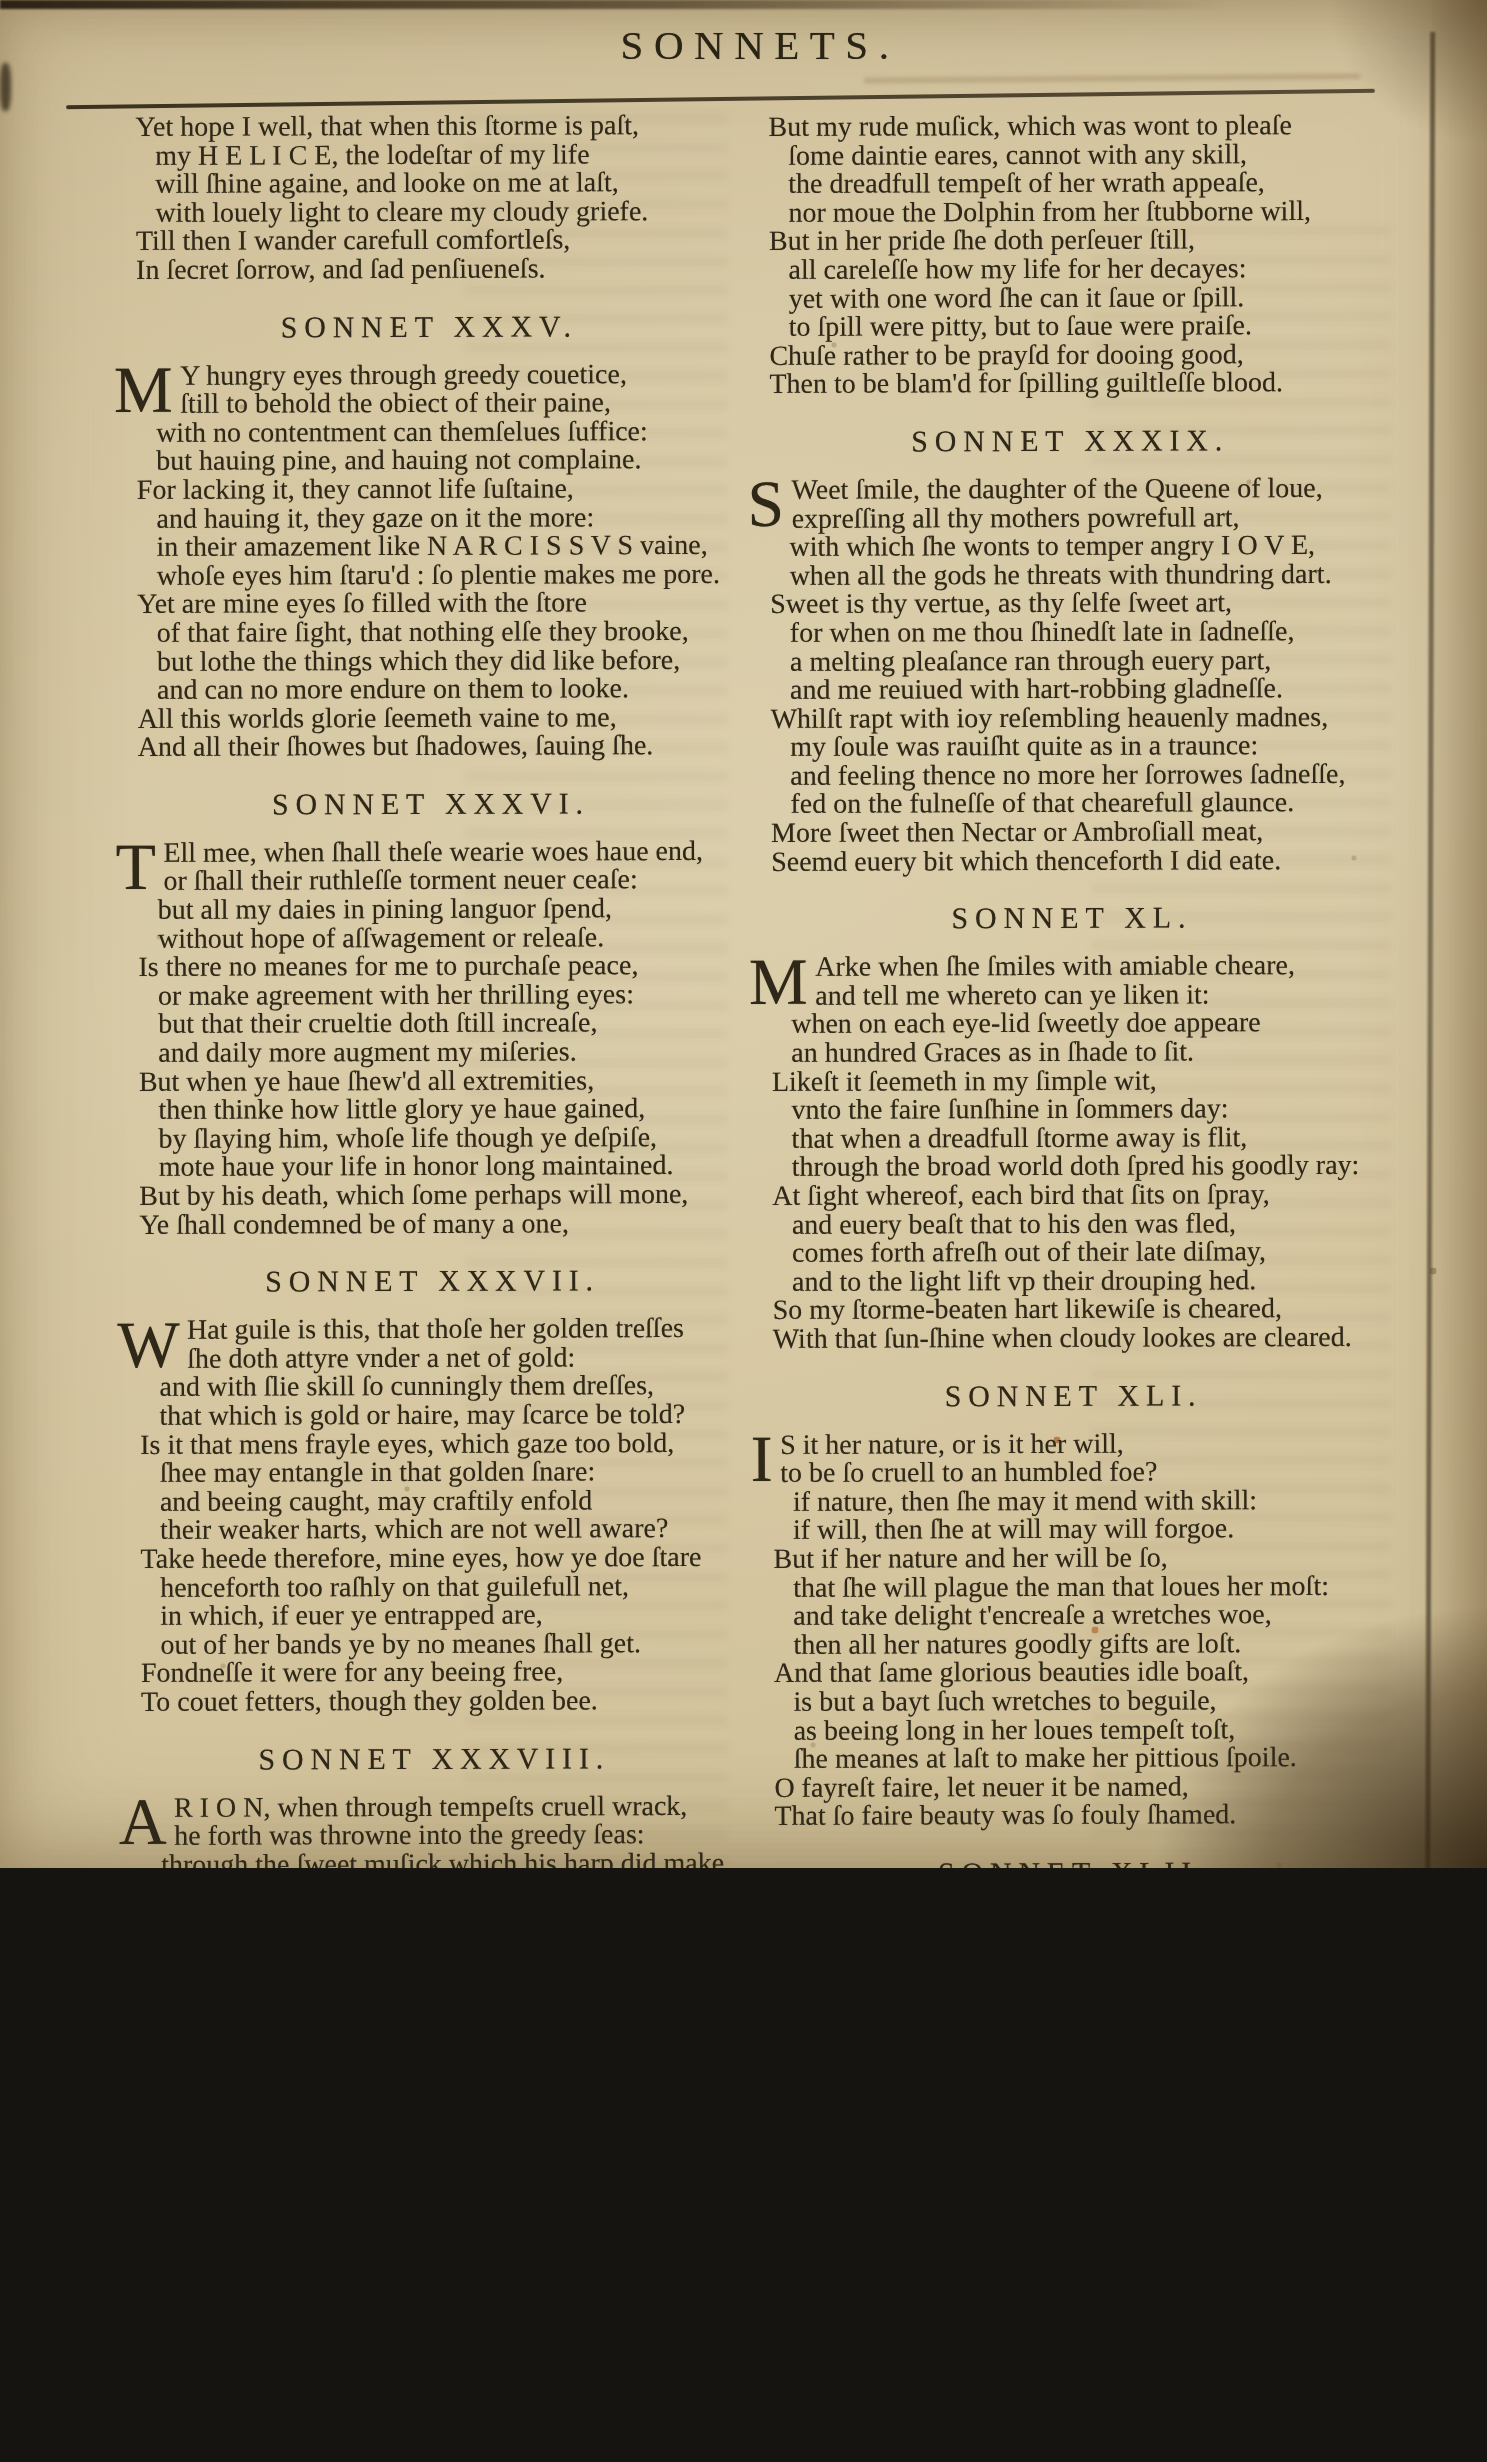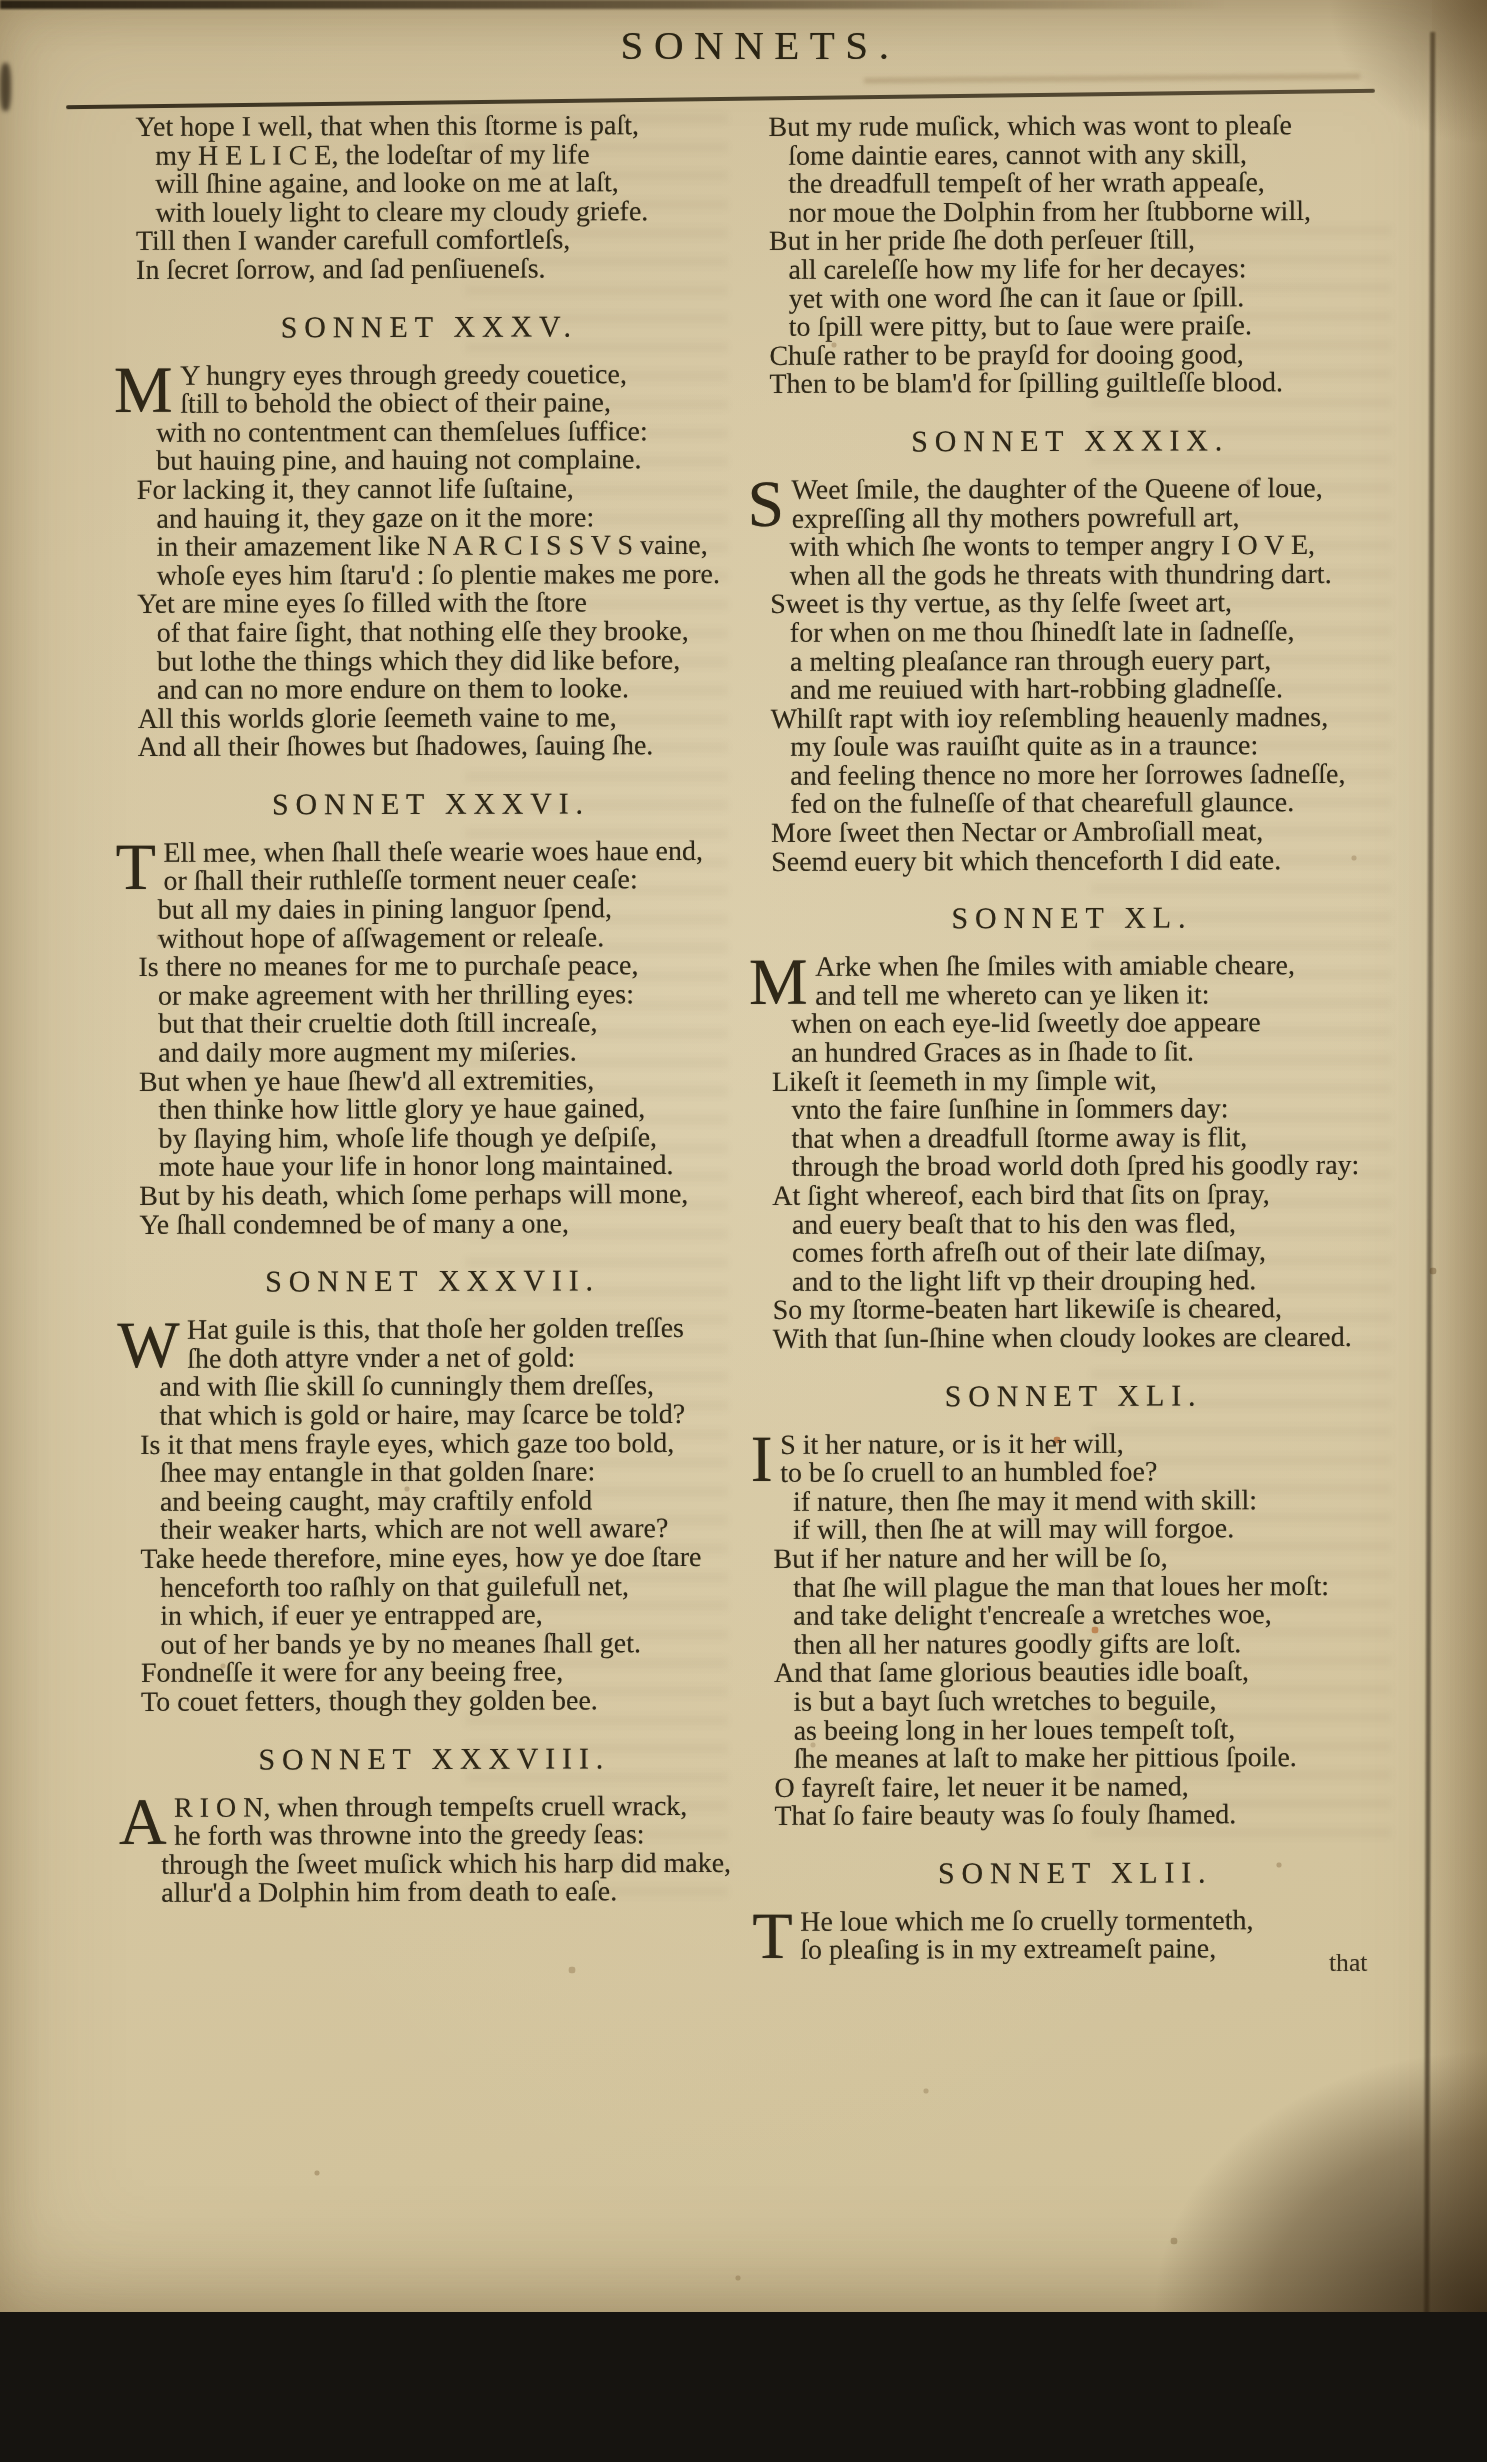--- a/index.html
+++ b/index.html
@@ -1,17 +1,17 @@
 <!DOCTYPE html>
 <html style="font-size:12px"><head>
 <meta charset="utf-8">
 <style>
   html,body { margin:0; padding:0; background:#161410; }
   .page {
-    position:relative; width:1487px; height:2312px; overflow:hidden;
+    position:relative; width:1487px; height:1868px; overflow:hidden;
     font-family:"Liberation Serif","DejaVu Serif",serif;
     color:#2f2818;
     background:
       radial-gradient(ellipse at 50% 40%, rgba(255,250,230,.10), transparent 70%),
       linear-gradient(168deg,#cdbd97 0%, #d5c6a1 22%, #d8caa6 48%, #d5c6a0 72%, #cfc098 100%);
   }
   .page::before { 
     content:""; position:absolute; inset:0; pointer-events:none;
     box-shadow: inset 0 0 120px rgba(116,92,52,.30), inset -19.5px -22.5px 68px rgba(96,74,40,.22), inset 0 13.5px 38px rgba(110,86,48,.18);
   }

